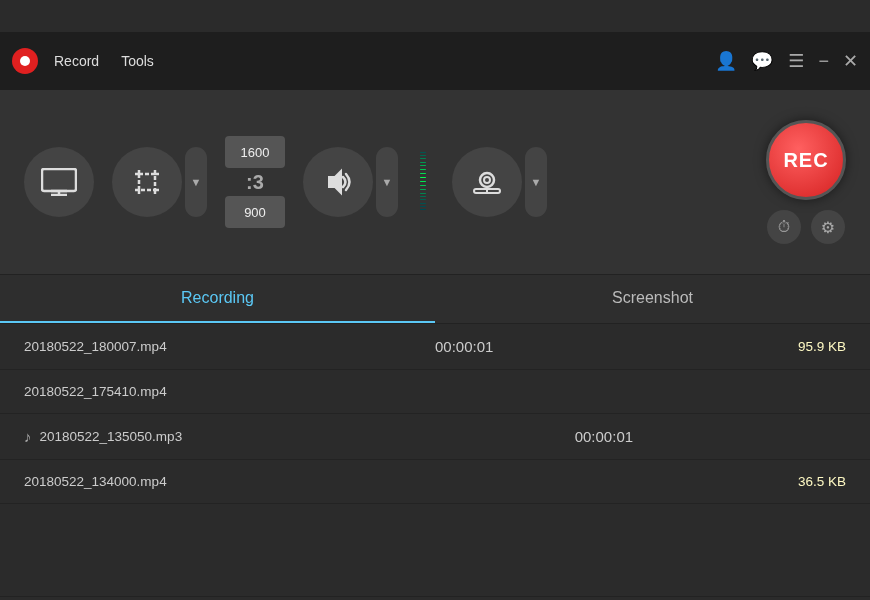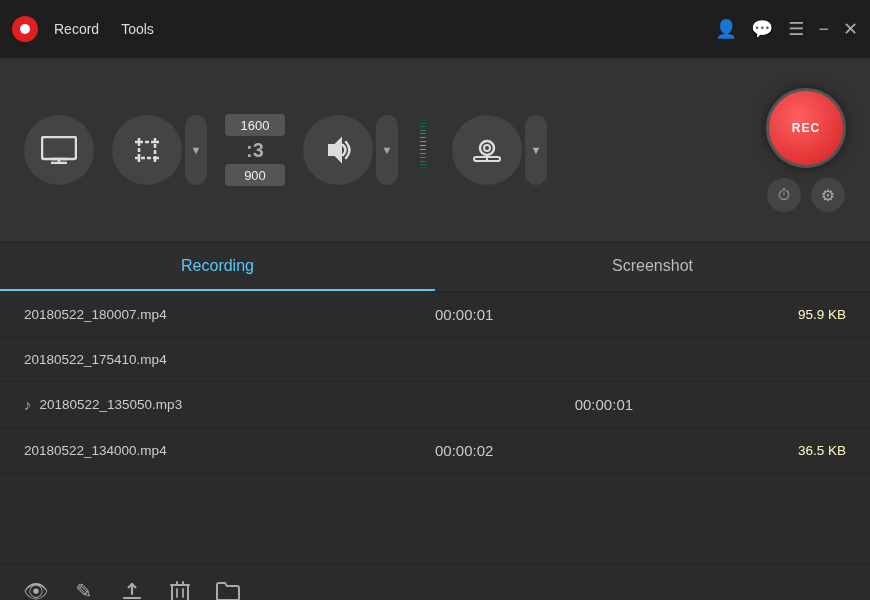--- a/index.html
+++ b/index.html
@@ -14,20 +14,21 @@
     }
 
     
     #titlebar {
       display: flex;
       align-items: center;
       background: #1e1e1e;
       height: 58px;
       padding: 0 12px;
       gap: 10px;
+      margin-top: 32px;
     }
     #app-logo {
       width: 26px;
       height: 26px;
       background: #e02020;
       border-radius: 50%;
       display: flex;
       align-items: center;
       justify-content: center;
       flex-shrink: 0;
@@ -116,21 +117,21 @@
       gap: 4px;
     }
     .res-input {
       background: #555;
       border: none;
       border-radius: 4px;
       color: #eee;
       font-size: 13px;
       text-align: center;
       width: 60px;
-      height: 22px;
+      height: 32px;
       outline: none;
       padding: 0 4px;
     }
     .res-divider {
       color: #aaa;
       font-size: 20px;
       font-weight: bold;
       line-height: 1;
     }
 
@@ -154,21 +155,21 @@
       background: radial-gradient(circle at 40% 35%, #ff6060, #d42020);
       border-radius: 50%;
       width: 80px;
       height: 80px;
       display: flex;
       align-items: center;
       justify-content: center;
       cursor: pointer;
       border: 3px solid #555;
       color: #fff;
-      font-size: 12px;
+      font-size: 20px;
       font-weight: bold;
       letter-spacing: 1px;
       box-shadow: 0 0 12px rgba(0,0,0,0.5);
       flex-shrink: 0;
     }
 
     .rec-area {
       display: flex;
       flex-direction: column;
       align-items: center;
@@ -412,21 +413,20 @@
         <div class="file-name">
           <span class="music-icon">♪</span>
           <span>20180522_135050.mp3</span>
         </div>
         <div class="file-duration">00:00:01</div>
       </div>
       <div class="file-row">
         <div class="file-name">
           <span>20180522_134000.mp4</span>
         </div>
-        <div class="file-duration">00:00:02</div>
         <div class="file-size">36.5 KB</div>
       </div>
     </div>
 
   <div id="bottom-bar">
     <span class="bottom-icon">👁</span>
     <span class="bottom-icon">✎</span>
     <span class="bottom-icon">
       <svg width="22" height="22" viewBox="0 0 22 22" fill="none">
         <line x1="11" y1="14" x2="11" y2="4" stroke="#aaa" stroke-width="2.2" stroke-linecap="round"></line>

